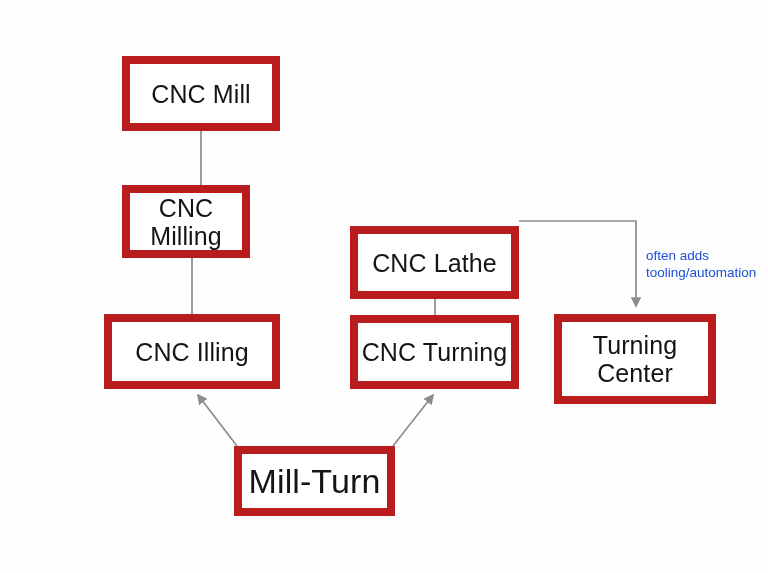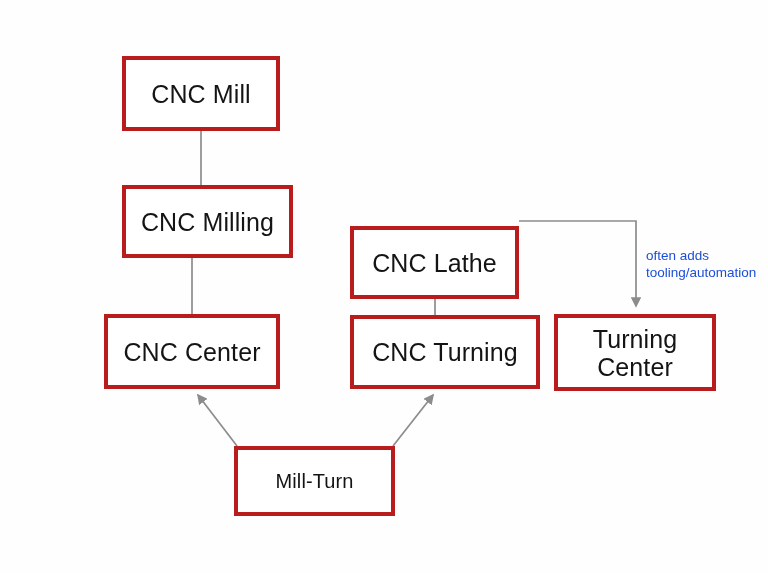--- a/index.html
+++ b/index.html
@@ -21,42 +21,42 @@
     left: 0;
     top: 0;
     width: 768px;
     height: 573px;
     pointer-events: none;
   }
   .node {
     position: absolute;
     box-sizing: border-box;
     background: #ffffff;
-    border: 4px solid #b91c1c;
+    border: 8px solid #b91c1c;
     display: flex;
     align-items: center;
     justify-content: center;
     text-align: center;
     color: #141414;
     font-family: "Liberation Sans", sans-serif;
     line-height: 1.12;
     letter-spacing: 0.1px;
     z-index: 2;
   }
   .node .node-label {
     display: block;
     white-space: pre-line;
   }
   .n-mill       { left:122px; top:56px;  width:158px; height:75px;  font-size:25px; }
-  .n-milling    { left:122px; top:185px; width:171px; height:73px;  font-size:25px; }
+  .n-milling    { left:122px; top:185px; width:128px; height:73px;  font-size:25px; }
   .n-illing     { left:104px; top:314px; width:176px; height:75px;  font-size:25px; }
   .n-lathe      { left:350px; top:185px; width:169px; height:73px;  font-size:25px;margin-top:41px; }
-  .n-turning    { left:350px; top:315px; width:190px; height:74px;  font-size:25px; }
-  .n-center     { left:554px; top:314px; width:162px; height:77px;  font-size:25px; }
-  .n-millturn   { left:234px; top:446px; width:161px; height:70px;  font-size:20px; }
+  .n-turning    { left:350px; top:315px; width:169px; height:74px;  font-size:25px; }
+  .n-center     { left:554px; top:314px; width:162px; height:90px;  font-size:25px; }
+  .n-millturn   { left:234px; top:446px; width:161px; height:70px;  font-size:34px; }
 
   .annotation {
     position: absolute;
     color: #1d4ed8;
     font-family: "Liberation Sans", sans-serif;
     font-size: 13.5px;
     line-height: 1.28;
     white-space: pre-line;
     z-index: 3;
   }
@@ -90,21 +90,21 @@
 
   <div class="node n-mill">
     <span class="node-label">CNC Mill</span>
   </div>
 
   <div class="node n-milling">
     <span class="node-label">CNC Milling</span>
   </div>
 
   <div class="node n-illing">
-    <span class="node-label">CNC Center</span>
+    <span class="node-label">CNC Illing</span>
   </div>
 
   <div class="node n-lathe">
     <span class="node-label">CNC Lathe</span>
   </div>
 
   <div class="node n-turning">
     <span class="node-label">CNC Turning</span>
   </div>
 

